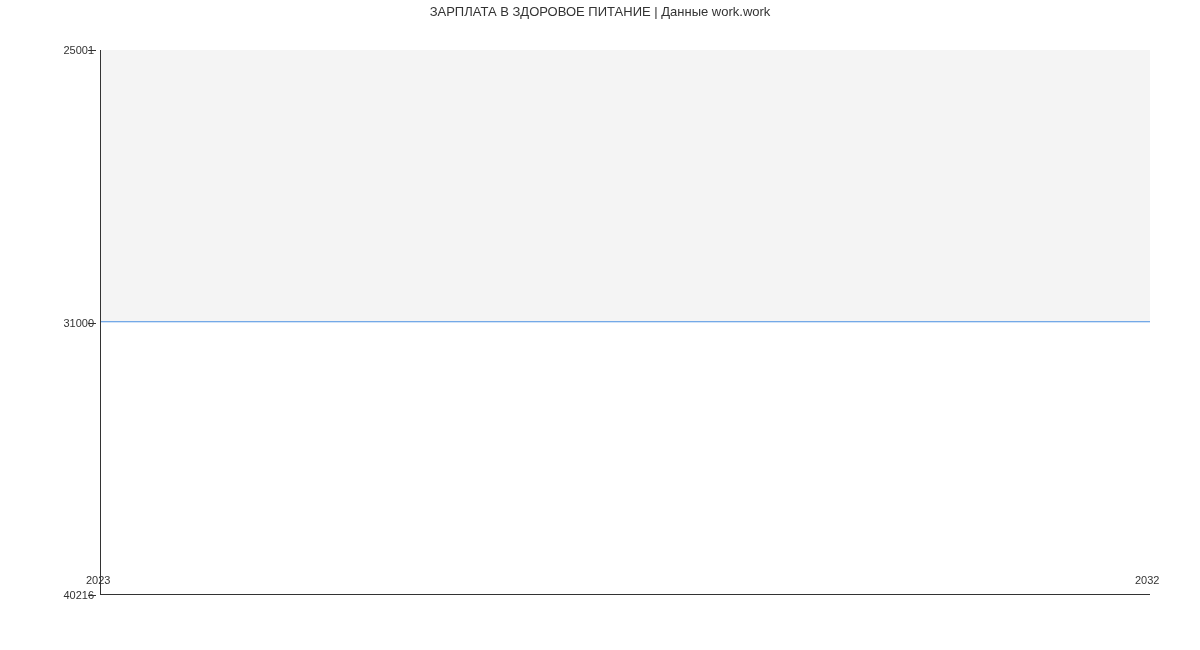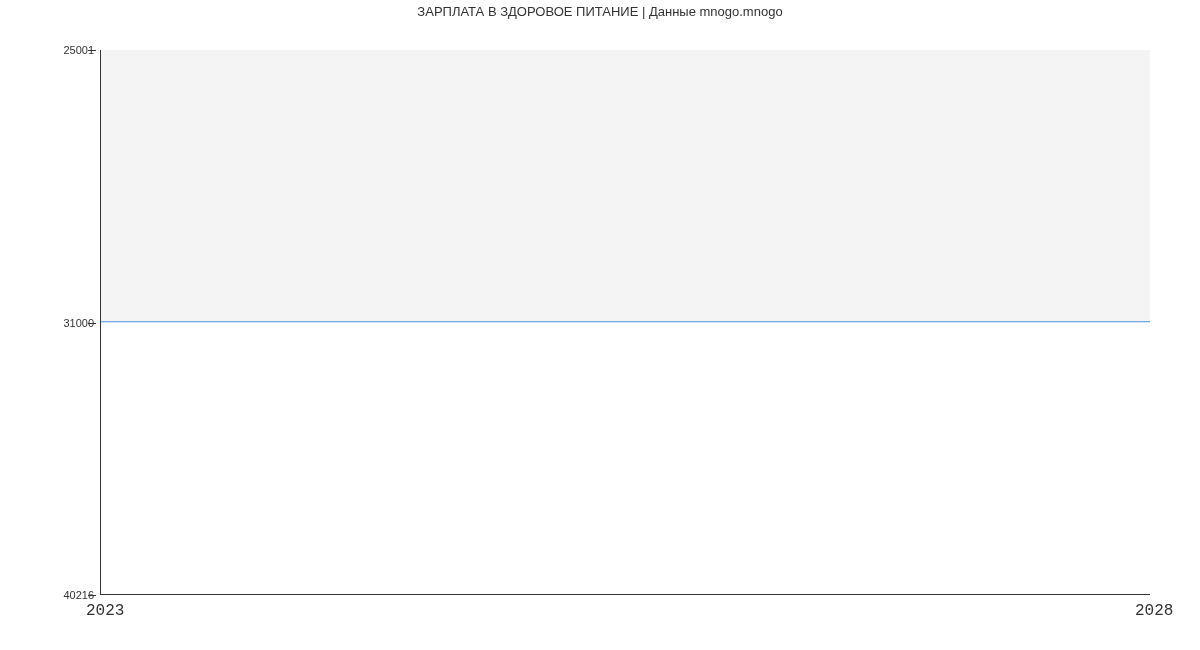--- a/index.html
+++ b/index.html
@@ -67,44 +67,43 @@
     right: 1106px;
     font-size: 11px;
     color: #333;
     transform: translateY(-50%);
   }
   .y-label.top    { top: 50px; }
   .y-label.mid    { top: 322.5px; }
   .y-label.bottom { top: 595px; }
   .x-label {
     position: absolute;
-    top: 602px;
-    font-size: 16px;
+    top: 574px;
+    font-size: 11px;
     color: #333;
-    font-family: Liberation Mono, monospace;
   }
   .x-label.left  { left: 86px; }
   .x-label.right { left: 1135px; }
 </style>
 </head>
 <body>
 
 <div class="chart-wrap">
 
-  <div class="title">ЗАРПЛАТА В ЗДОРОВОЕ ПИТАНИЕ | Данные mnogo.mnogo</div>
+  <div class="title">ЗАРПЛАТА В ЗДОРОВОЕ ПИТАНИЕ | Данные work.work</div>
 
   <div class="plot-area">
     <div class="upper-half"></div>
     <div class="midline"></div>
   </div>
 
   <div class="y-tick top"></div>
   <div class="y-tick mid"></div>
   <div class="y-tick bottom"></div>
 
   <div class="y-label top">25001</div>
   <div class="y-label mid">31000</div>
   <div class="y-label bottom">40216</div>
 
   <div class="x-label left">2023</div>
-  <div class="x-label right">2028</div>
+  <div class="x-label right">2032</div>
 
 </div>
 
 </body></html>

